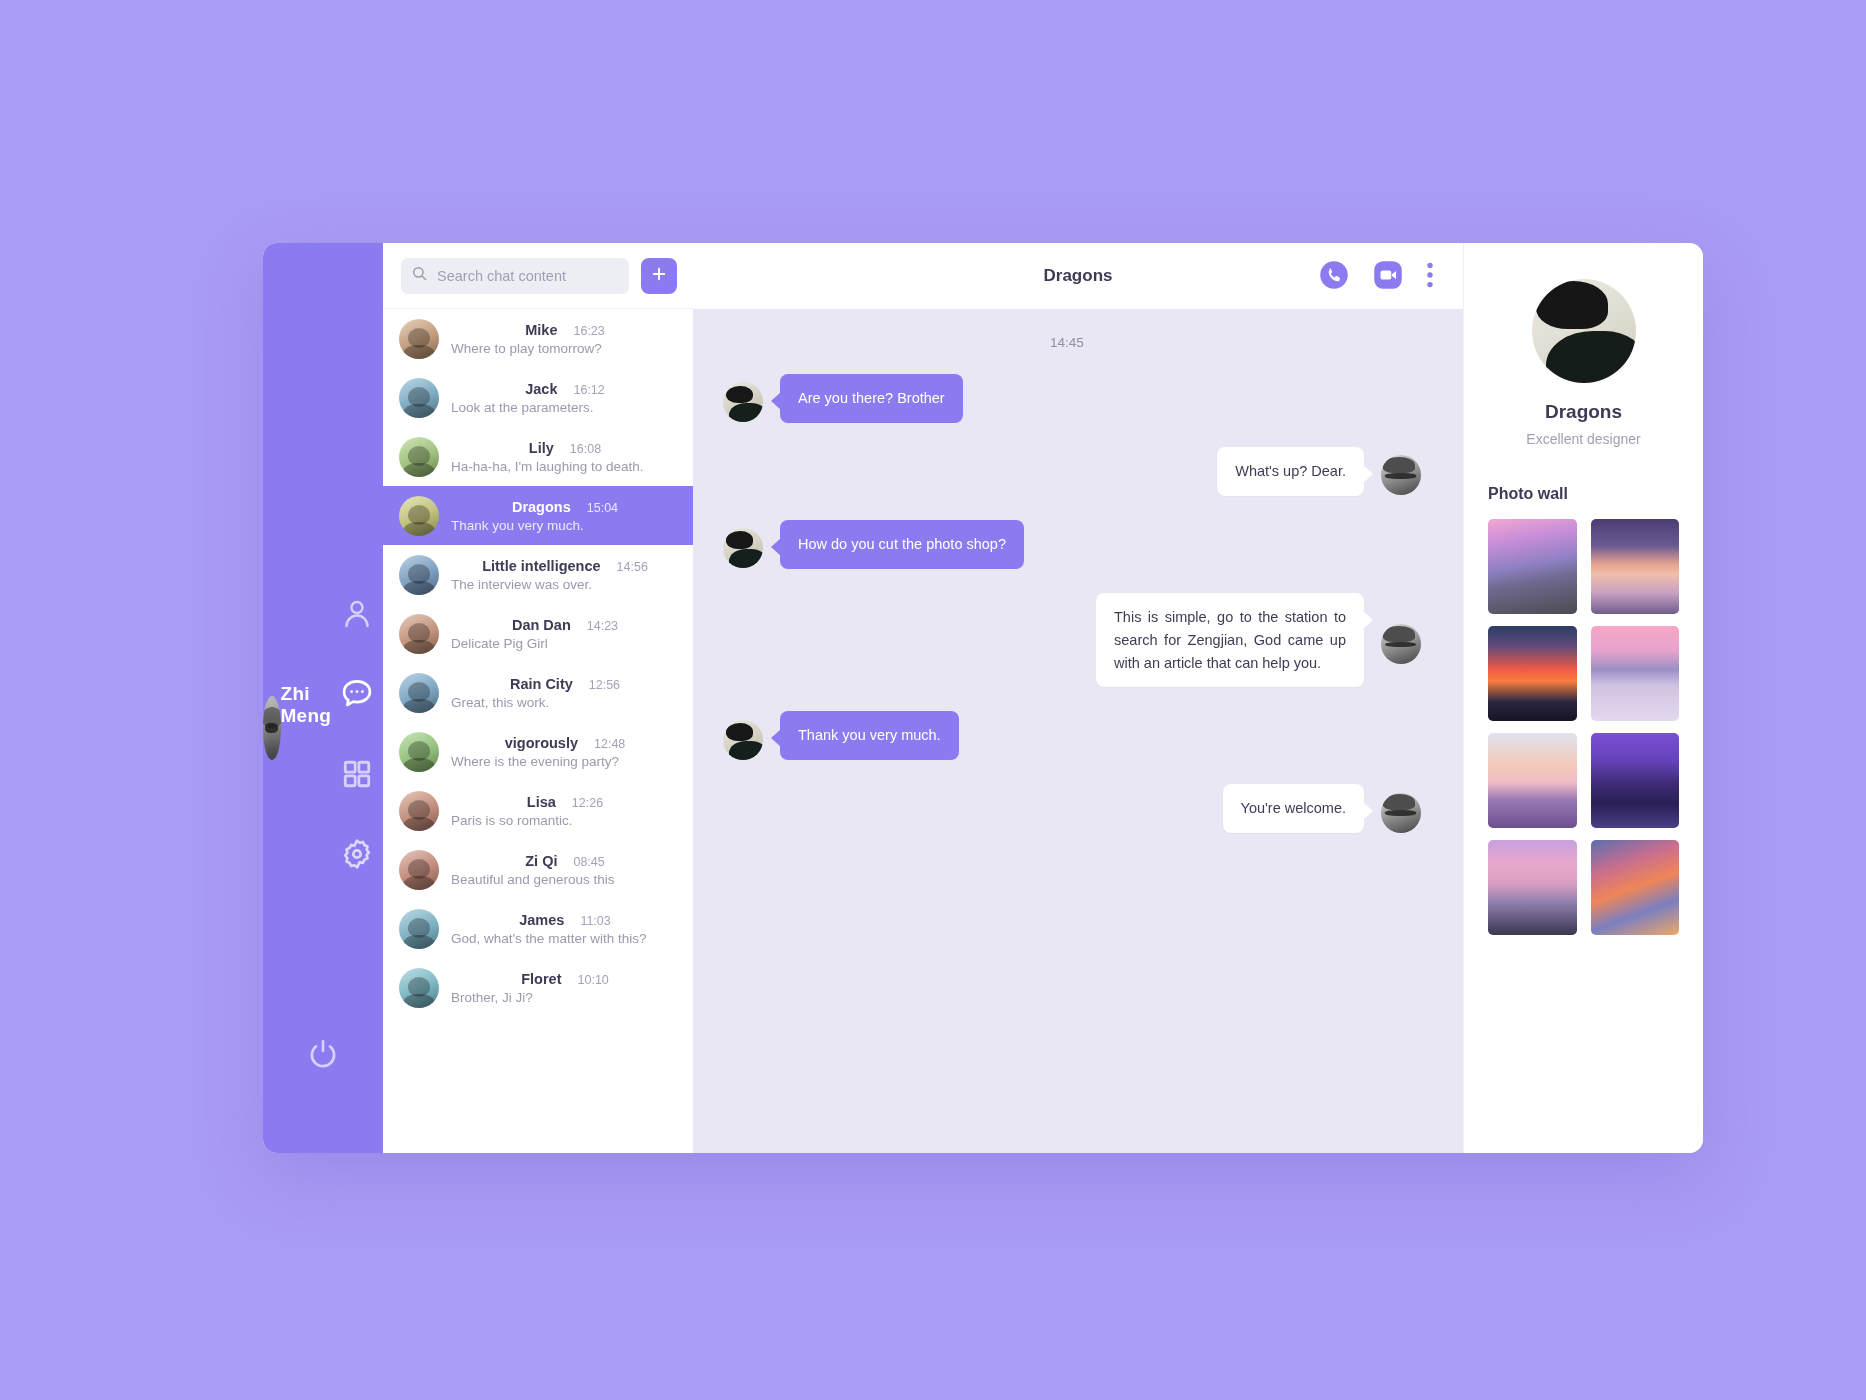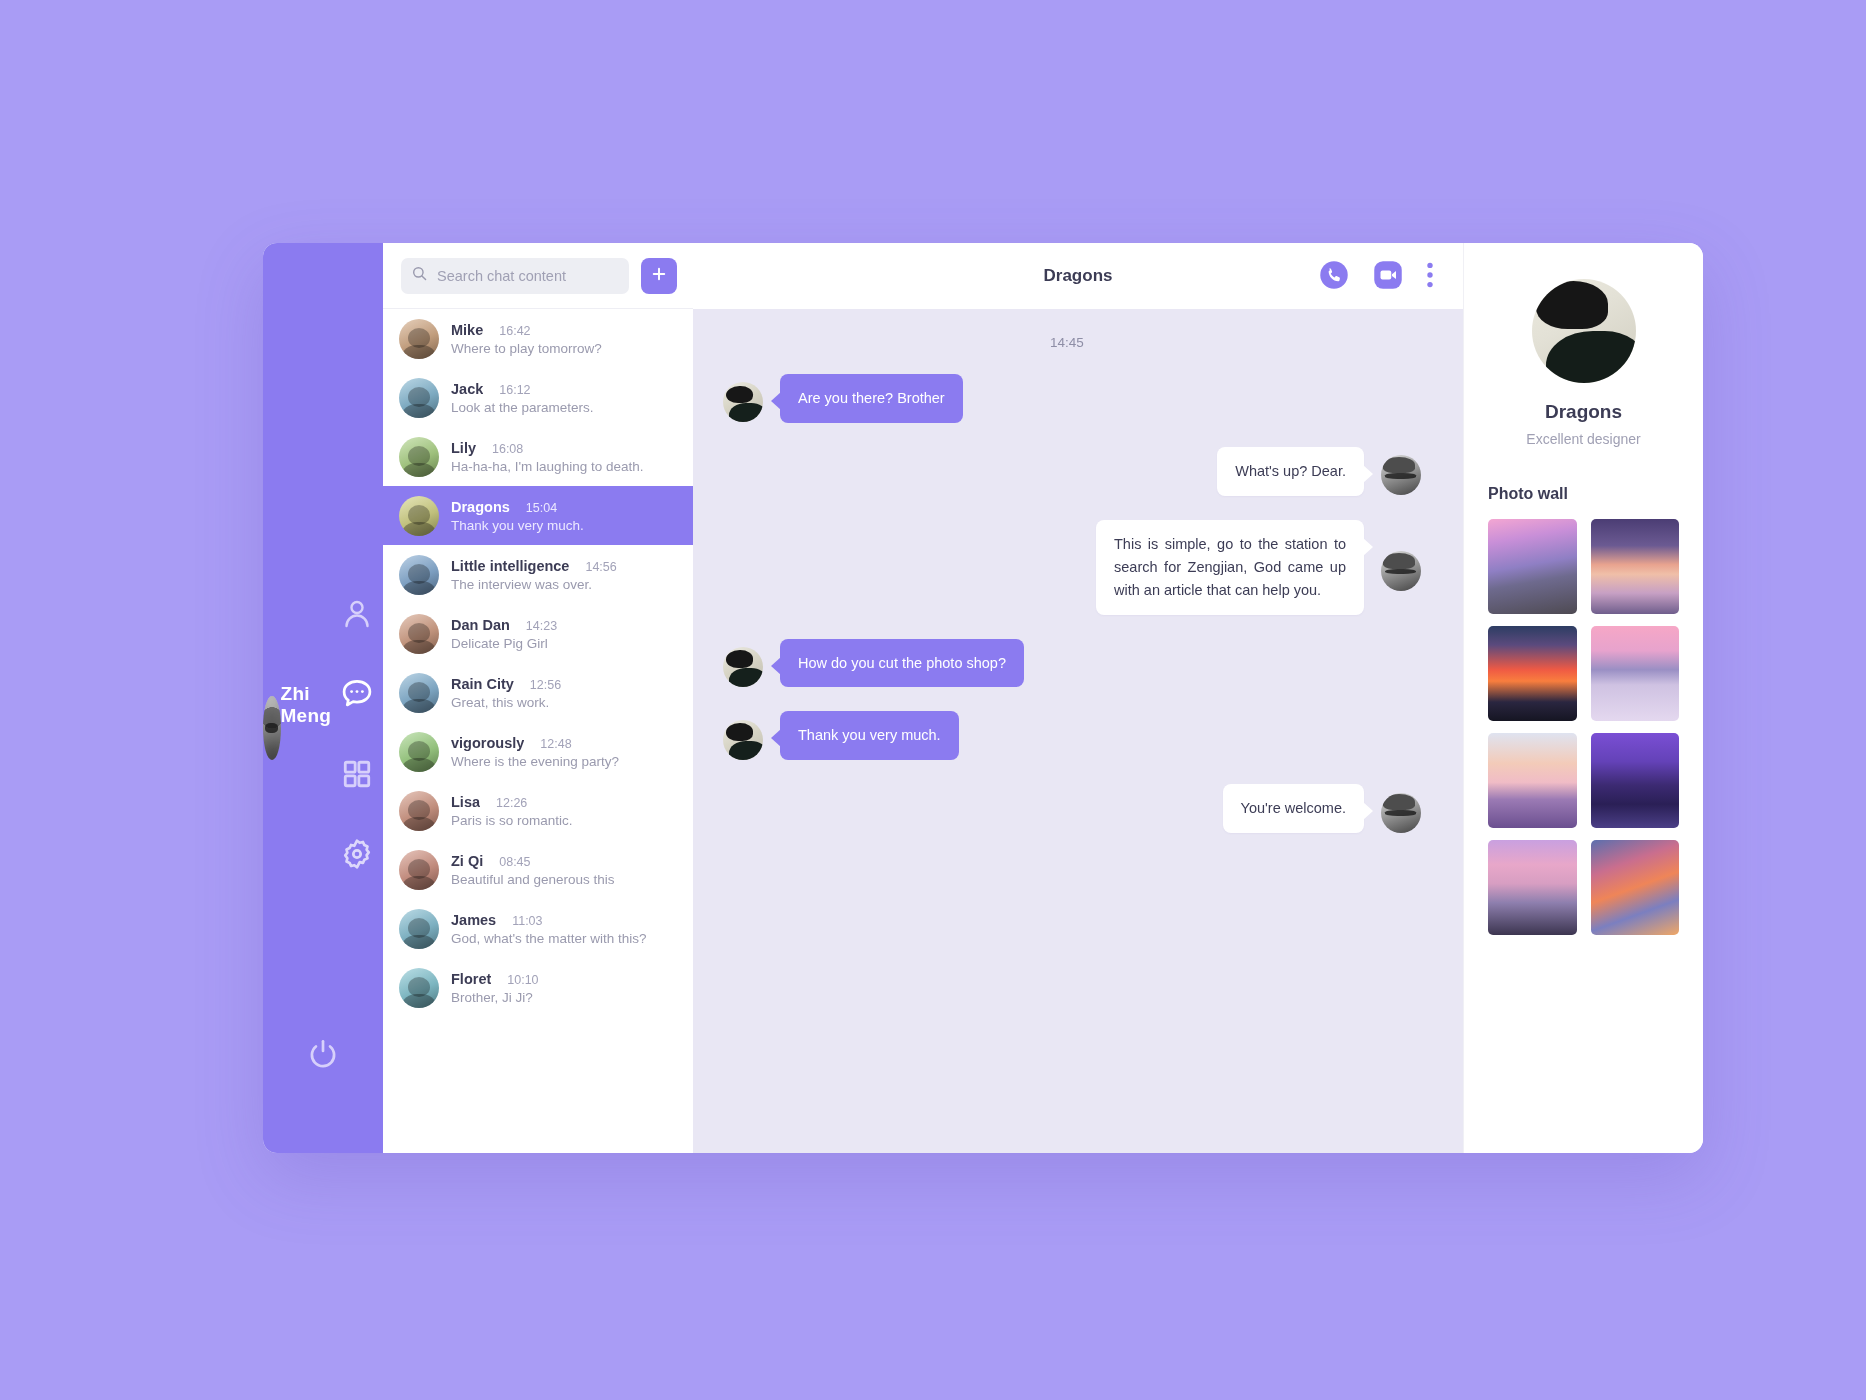--- a/index.html
+++ b/index.html
@@ -177,21 +177,21 @@
   .row-avatar .body {
     left: 8%; top: 66%;
     width: 84%; height: 60%;
     border-radius: 45% 45% 0 0;
     background: rgba(0,0,0,.30);
   }
   .row-main { flex: 1 1 auto; min-width: 0; }
   .row-title-line {
     display: flex;
     align-items: baseline;
-    justify-content: flex-start;
+    justify-content: center;
     gap: 16px;
   }
   .row-name {
     font-size: 14.5px;
     font-weight: bold;
     color: #3c3c55;
     white-space: nowrap;
     overflow: hidden;
     text-overflow: ellipsis;
   }
@@ -534,21 +534,21 @@
     </div>
     <div id="chat-list">
         <div class="chat-row">
           <div class="row-avatar" style="background: linear-gradient(155deg, rgb(230, 208, 188) 0%, rgb(192, 156, 124) 55%, rgb(128, 100, 77) 100%);">
             <i class="face"></i>
             <i class="body"></i>
           </div>
           <div class="row-main">
             <div class="row-title-line">
               <div class="row-name">Mike</div>
-              <div class="row-time">16:42</div>
+              <div class="row-time">16:23</div>
             </div>
             <div class="row-snippet">Where to play tomorrow?</div>
           </div>
         </div>
         <div class="chat-row">
           <div class="row-avatar" style="background: linear-gradient(155deg, rgb(188, 216, 230) 0%, rgb(124, 169, 192) 55%, rgb(77, 111, 128) 100%);">
             <i class="face"></i>
             <i class="body"></i>
           </div>
           <div class="row-main">
@@ -728,27 +728,27 @@
     <div id="messages">
       <div id="messages-time">14:45</div>
     <div class="msg in">
           <div class="msg-avatar peer"></div>
           <div class="bubble in">Are you there? Brother</div>
         </div>
         <div class="msg out">
           <div class="msg-avatar me"></div>
           <div class="bubble out">What's up? Dear.</div>
         </div>
+        <div class="msg in">
+          <div class="msg-avatar peer"></div>
+          <div class="bubble in">How do you cut the photo shop?</div>
+        </div>
         <div class="msg out">
           <div class="msg-avatar me"></div>
           <div class="bubble out wide">This is simple, go to the station to search for Zengjian, God came up with an article that can help you.</div>
-        </div>
-        <div class="msg in">
-          <div class="msg-avatar peer"></div>
-          <div class="bubble in">How do you cut the photo shop?</div>
         </div>
         <div class="msg in">
           <div class="msg-avatar peer"></div>
           <div class="bubble in">Thank you very much.</div>
         </div>
         <div class="msg out">
           <div class="msg-avatar me"></div>
           <div class="bubble out">You're welcome.</div>
         </div>
       </div>

